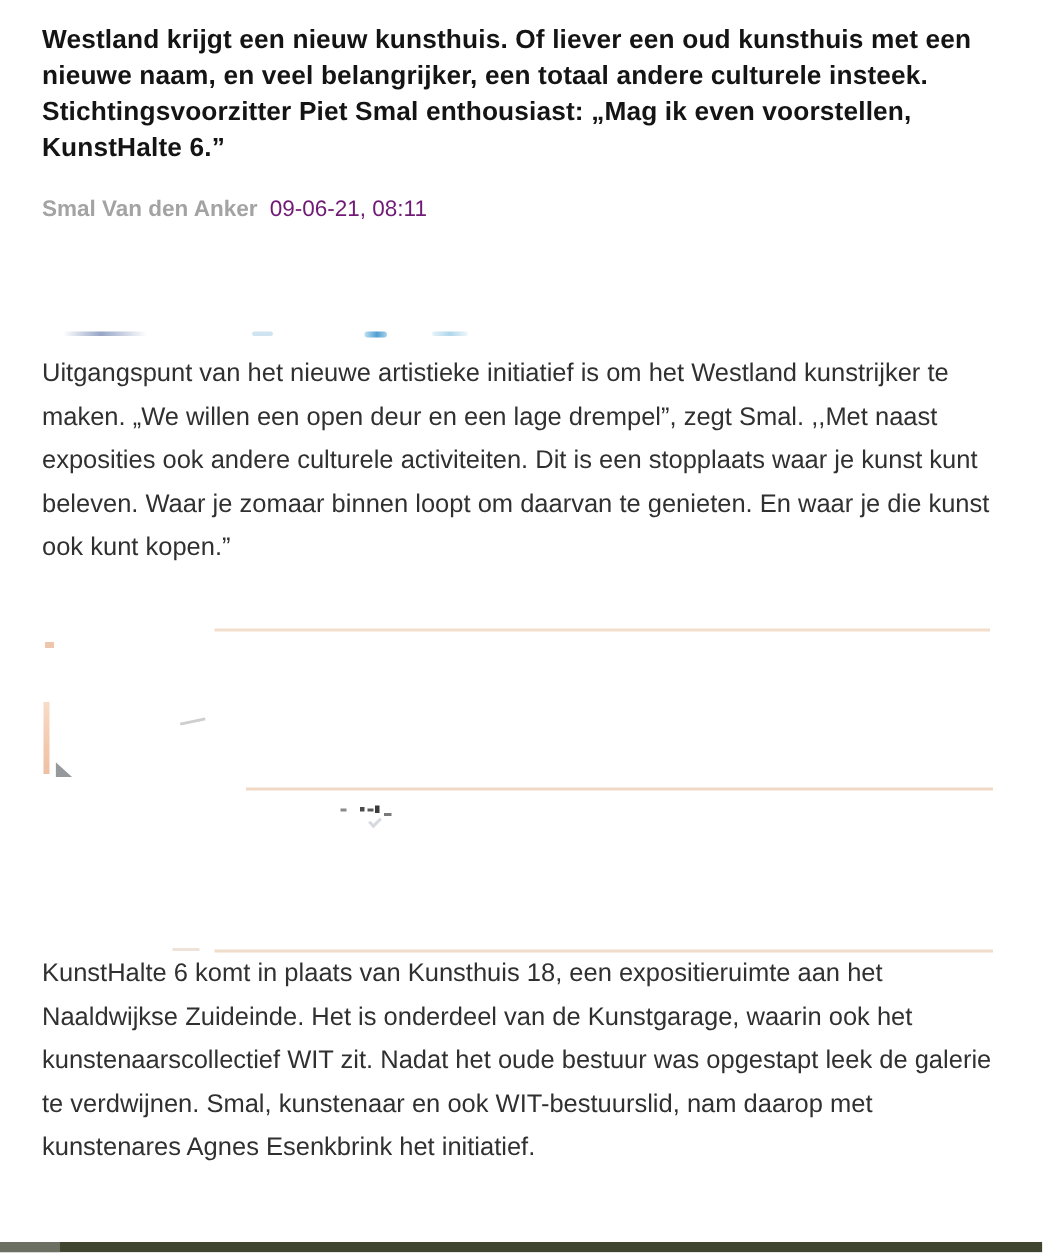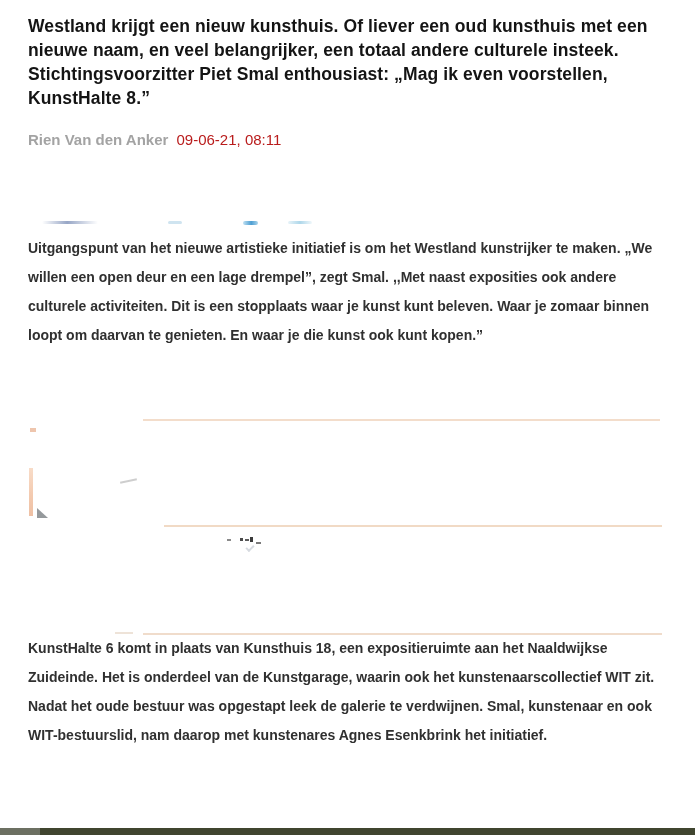--- a/index.html
+++ b/index.html
@@ -9,25 +9,25 @@
     background:#ffffff; overflow:hidden;
     font-family:"Liberation Sans", sans-serif;
   }
   .headline {
     position:absolute; top:14px; left:28px; width:652px;
     font-size:17.5px; line-height:24px; font-weight:700; color:#141414;
     letter-spacing:0.1px;
   }
   .byline { position:absolute; top:131px; left:28px; font-size:15px; }
   .byline .author { color:#a3a3a3; font-weight:700; }
-  .byline .timestamp { color:#b91c1c; font-weight:400; margin-left:4px; }
+  .byline .timestamp { color:#701a75; font-weight:400; margin-left:4px; }
 
   .body-par {
     position:absolute; left:28px; width:648px;
-    font-size:14px; line-height:29px; color:#303030;font-weight:bold;
+    font-size:17px; line-height:29px; color:#303030;
   }
   .par-1 { top:234px; }
   .par-2 { top:634px; }
 
   
   .share-remnants { position:absolute; top:218px; left:0; width:695px; height:10px; }
   .share-remnants .s { position:absolute; top:3px; border-radius:2px; }
   .s1 { left:42px;  width:56px; height:3px;
         background:linear-gradient(90deg, rgba(143,163,201,0) 0%, #97a6c6 45%, rgba(143,163,201,0) 100%); }
   .s2 { left:168px; width:14px; height:3px; background:#cfe4f0; }
@@ -61,24 +61,24 @@
 
   
   .bottom-bar { position:absolute; left:0; bottom:0; width:695px; height:7px; background:#40452f; }
   .bottom-bar-left { position:absolute; left:0; bottom:0; width:40px; height:7px; background:#6c7062; }
 </style>
 </head>
 <body>
 
 <div class="page">
 
-  <h1 class="headline">Westland krijgt een nieuw kunsthuis. Of liever een oud kunsthuis met een nieuwe naam, en veel belangrijker, een totaal andere culturele insteek. Stichtingsvoorzitter Piet Smal enthousiast: „Mag ik even voorstellen, KunstHalte 8.”</h1>
+  <h1 class="headline">Westland krijgt een nieuw kunsthuis. Of liever een oud kunsthuis met een nieuwe naam, en veel belangrijker, een totaal andere culturele insteek. Stichtingsvoorzitter Piet Smal enthousiast: „Mag ik even voorstellen, KunstHalte 6.”</h1>
 
   <div class="byline">
-    <span class="author">Rien Van den Anker</span>
+    <span class="author">Smal Van den Anker</span>
     <span class="timestamp">09-06-21, 08:11</span>
   </div>
 
   <div class="share-remnants">
     <div class="s s1"></div>
     <div class="s s2"></div>
     <div class="s s3"></div>
     <div class="s s4"></div>
   </div>
 

